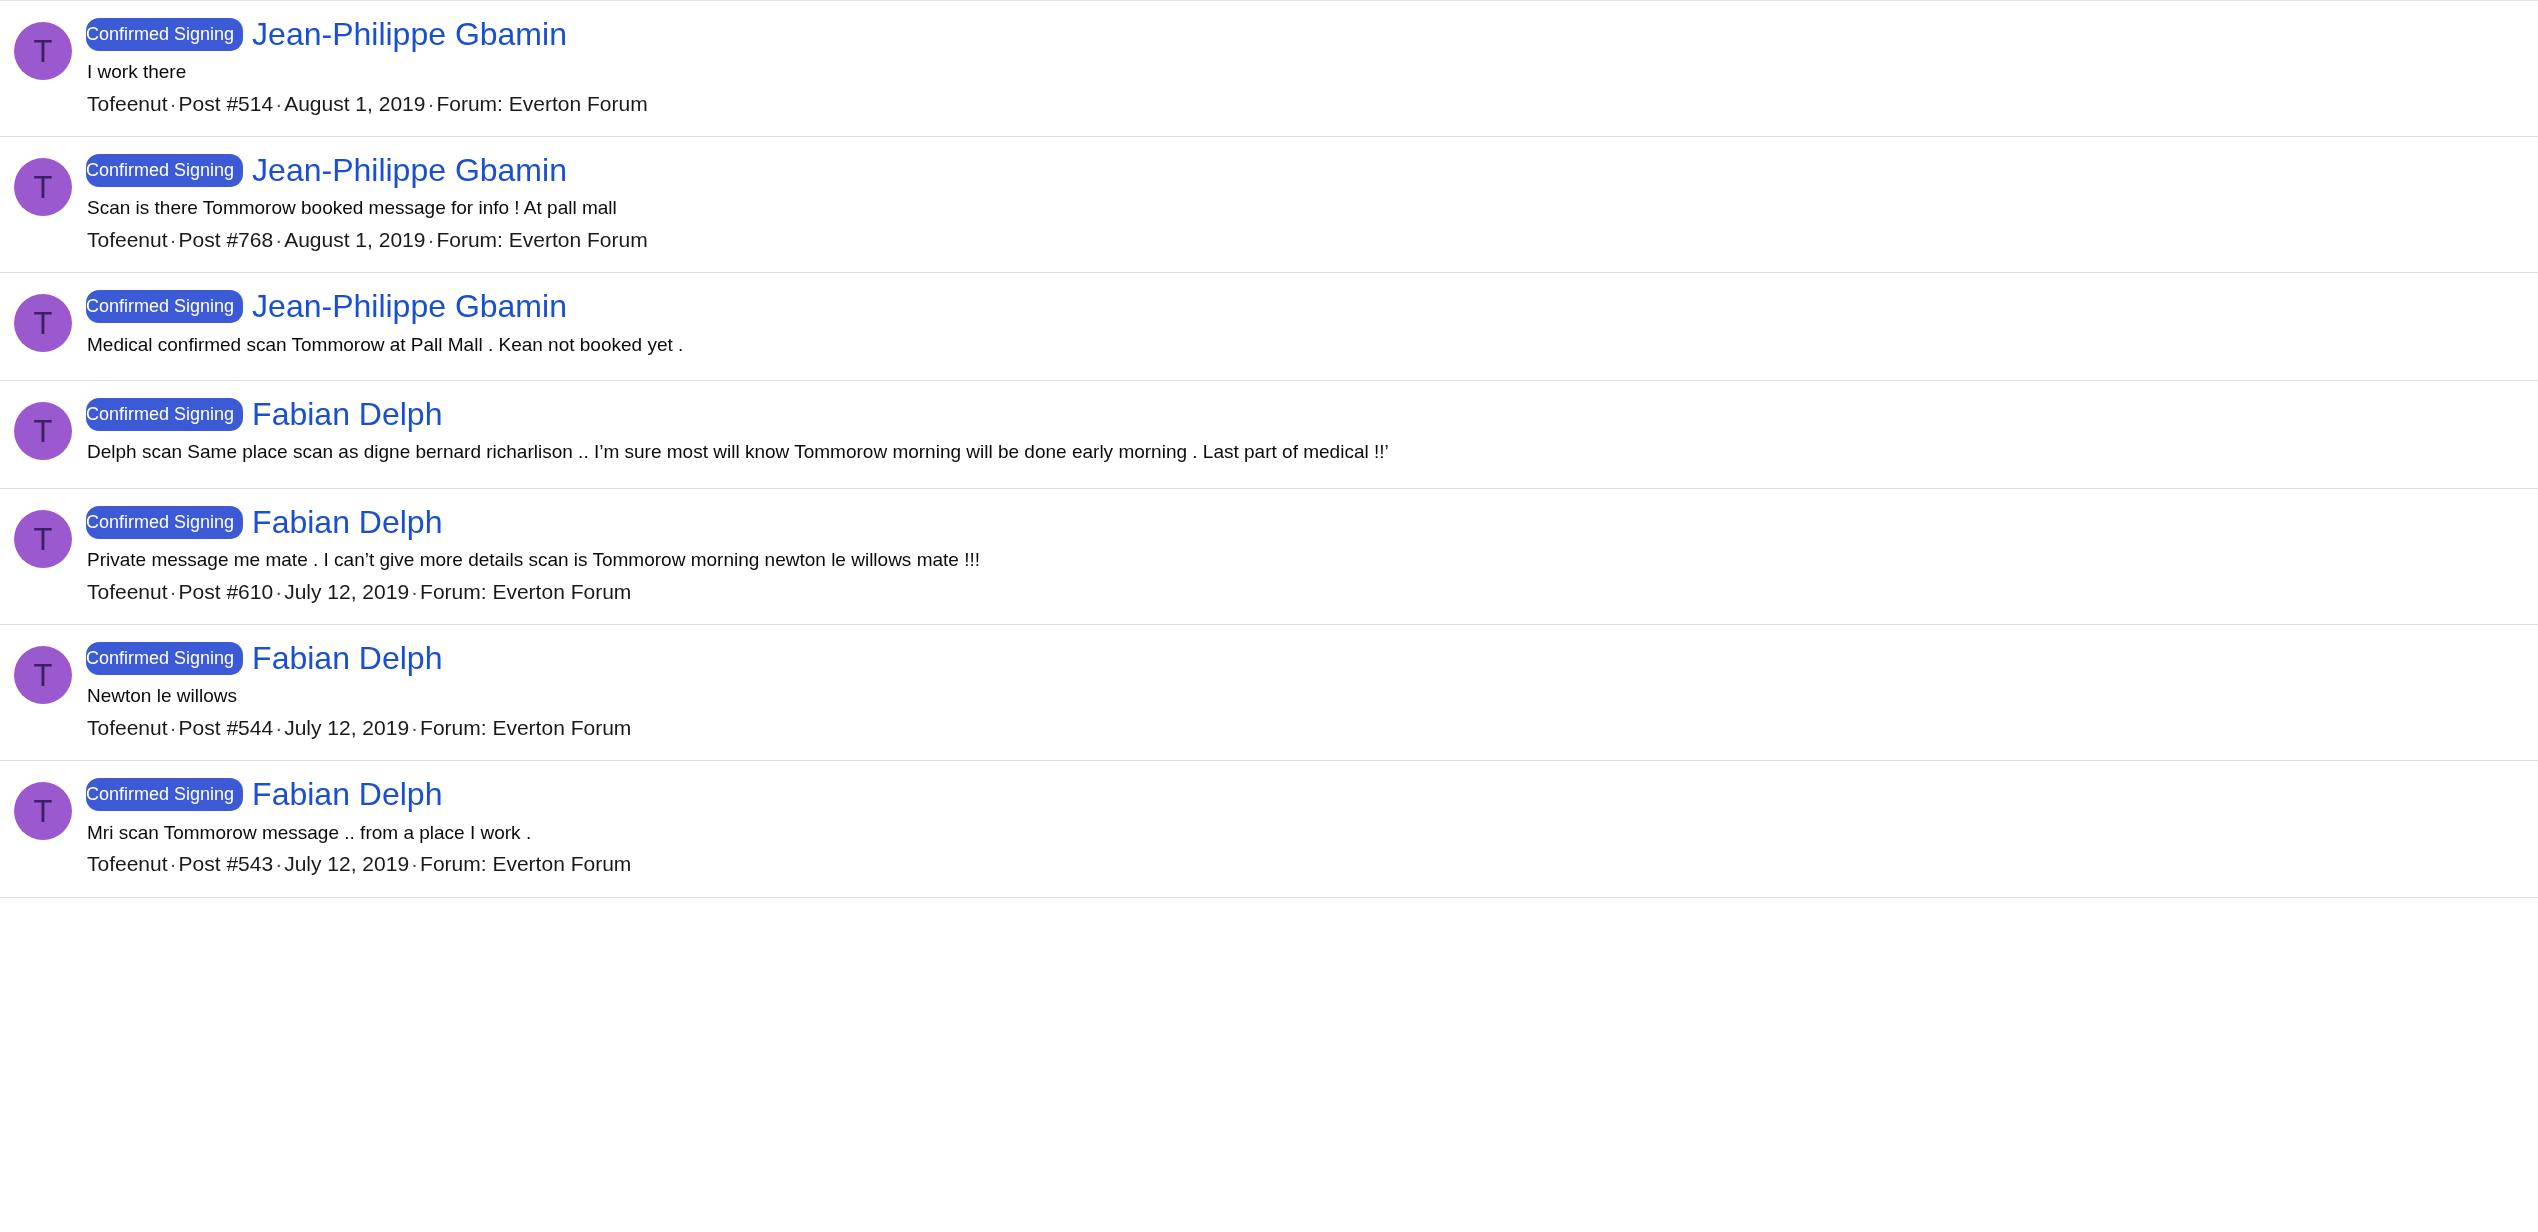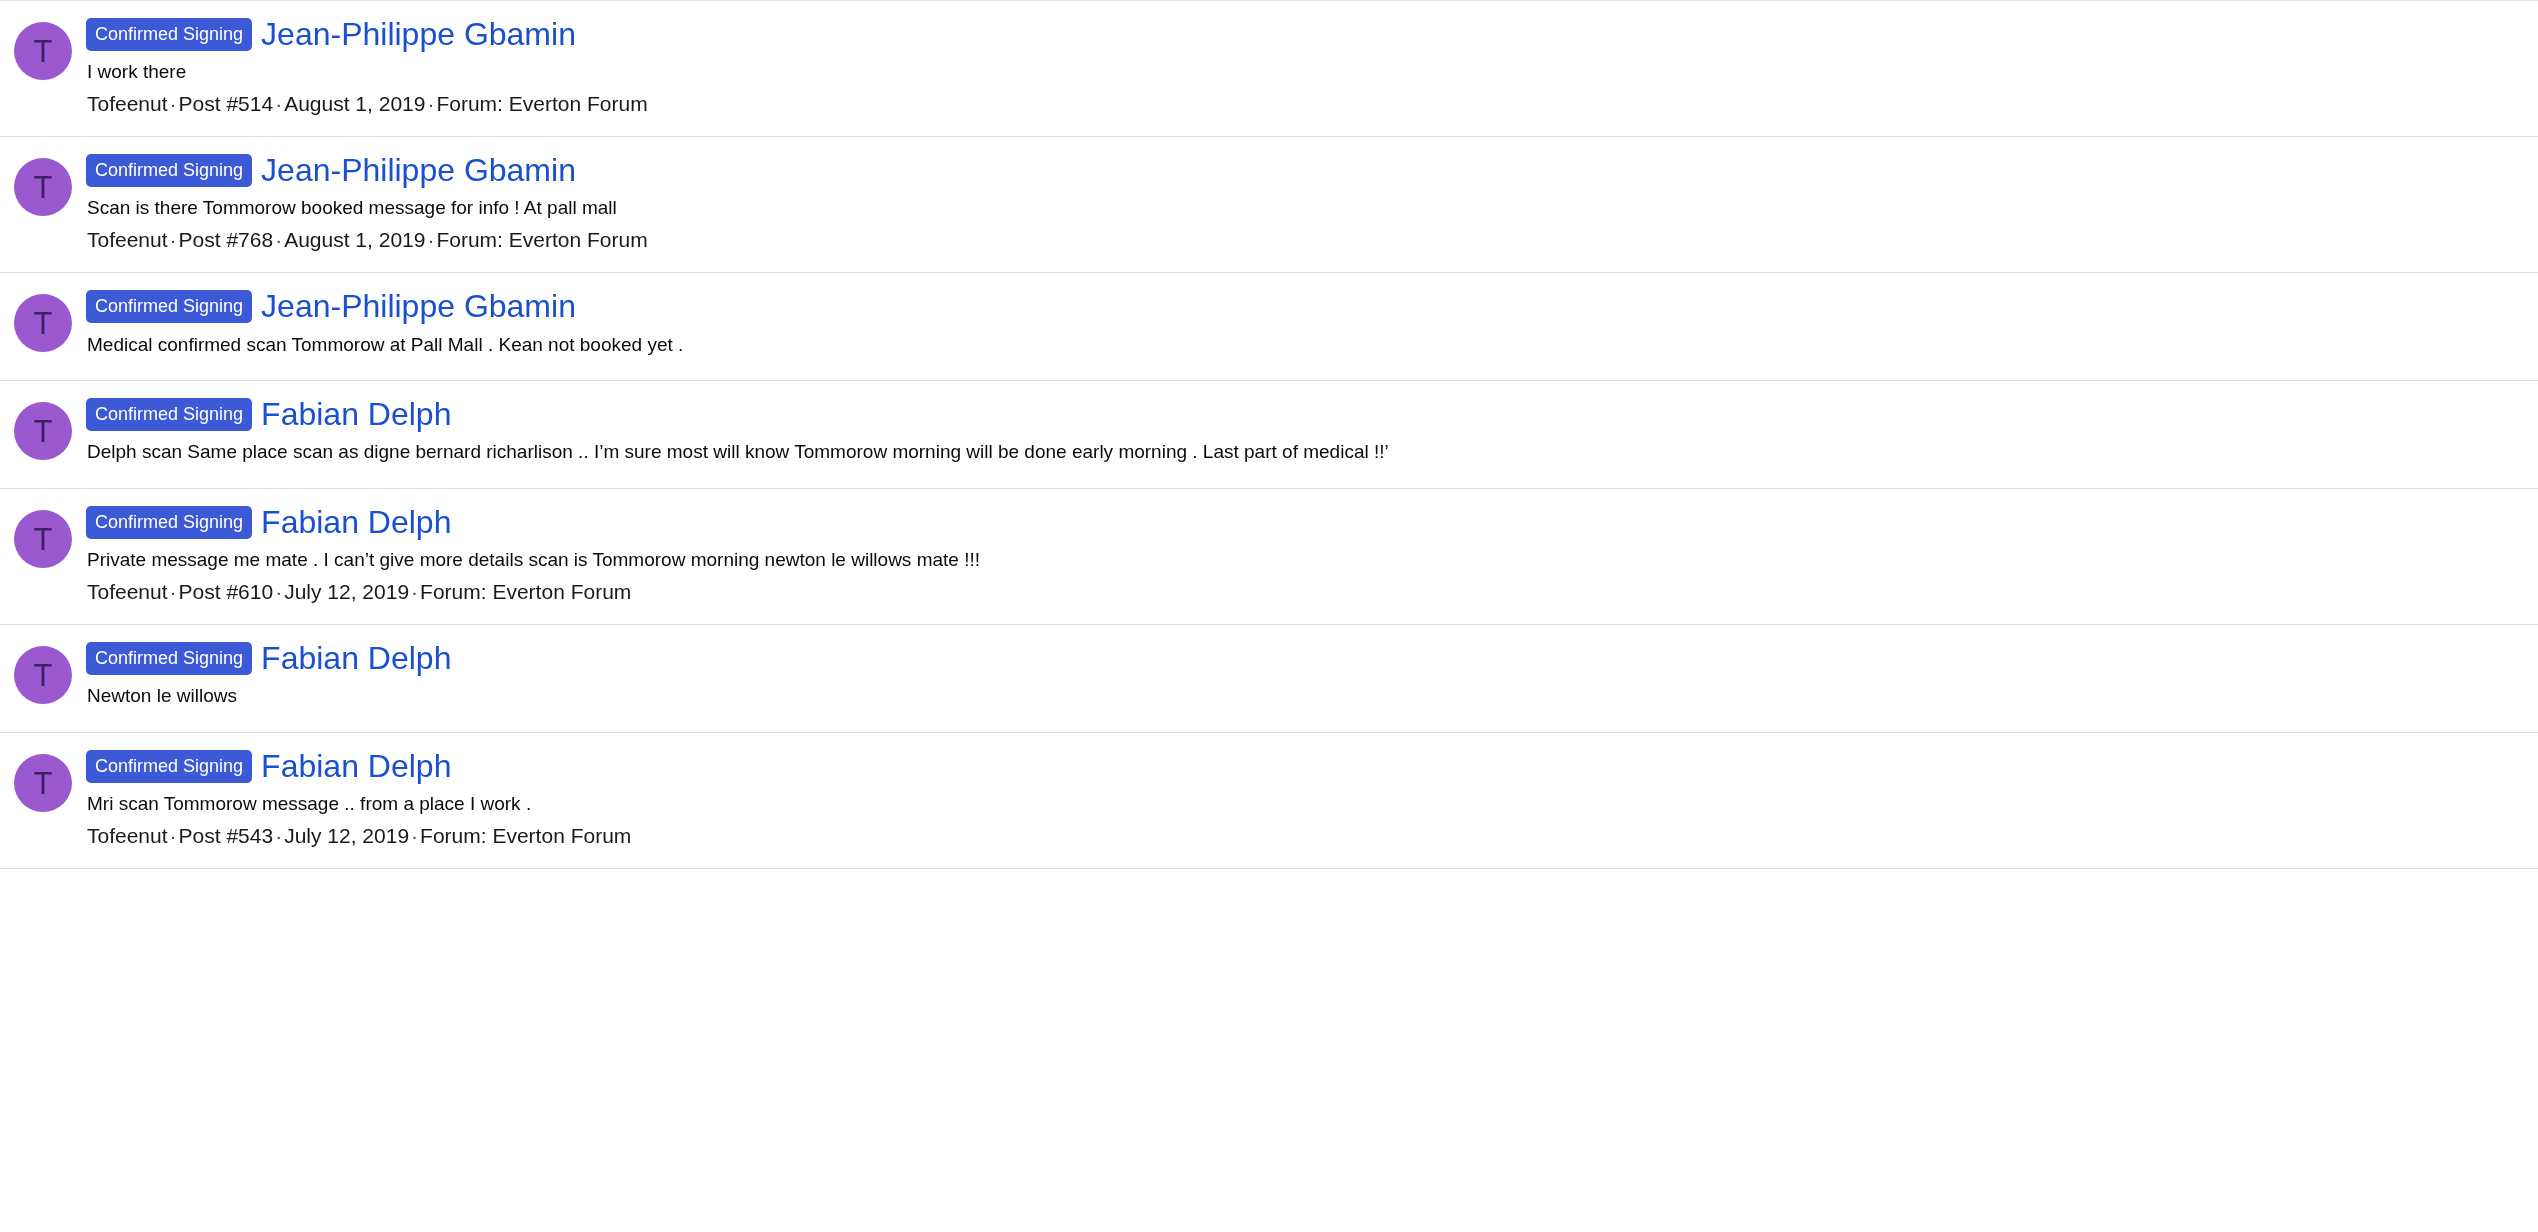--- a/index.html
+++ b/index.html
@@ -67,22 +67,22 @@
     margin-bottom: 7px;
     line-height: 1;
   }
 
   .badge {
     display: inline-block;
     background: #3d5ad6;
     color: #ffffff;
     font-size: 18px;
     line-height: 1;
-    padding: 7px 9px 8px 9px;
-    border-radius: 5px;
+    padding: 7px 9px 8px 0;
+    border-radius: 13px;
     white-space: nowrap;
     font-family: "Liberation Sans", sans-serif;
   }
 
   .title-link {
     color: #1a4fd0;
     font-size: 32px;
     line-height: 1.1;
     text-decoration: none;
     white-space: nowrap;
@@ -182,20 +182,21 @@
     <div class="result-row">
       <div class="avatar-cell">
         <div class="avatar" style="background: rgb(155, 89, 208); color: rgb(61, 31, 99);">T</div>
       </div>
       <div class="content-cell">
         <div class="title-line">
           <span class="badge" style="background: rgb(61, 90, 214);">Confirmed Signing</span>
           <a class="title-link" href="#" style="color: rgb(26, 79, 208);">Fabian Delph</a>
         </div>
         <div class="snippet">Newton le willows</div>
+        <div class="meta"><span>Tofeenut</span><span class="sep">·</span><span>Post #544</span><span class="sep">·</span><span>July 12, 2019</span><span class="sep">·</span><span>Forum: Everton Forum</span></div>
       </div>
     </div>
     <div class="result-row">
       <div class="avatar-cell">
         <div class="avatar" style="background: rgb(155, 89, 208); color: rgb(61, 31, 99);">T</div>
       </div>
       <div class="content-cell">
         <div class="title-line">
           <span class="badge" style="background: rgb(61, 90, 214);">Confirmed Signing</span>
           <a class="title-link" href="#" style="color: rgb(26, 79, 208);">Fabian Delph</a>

